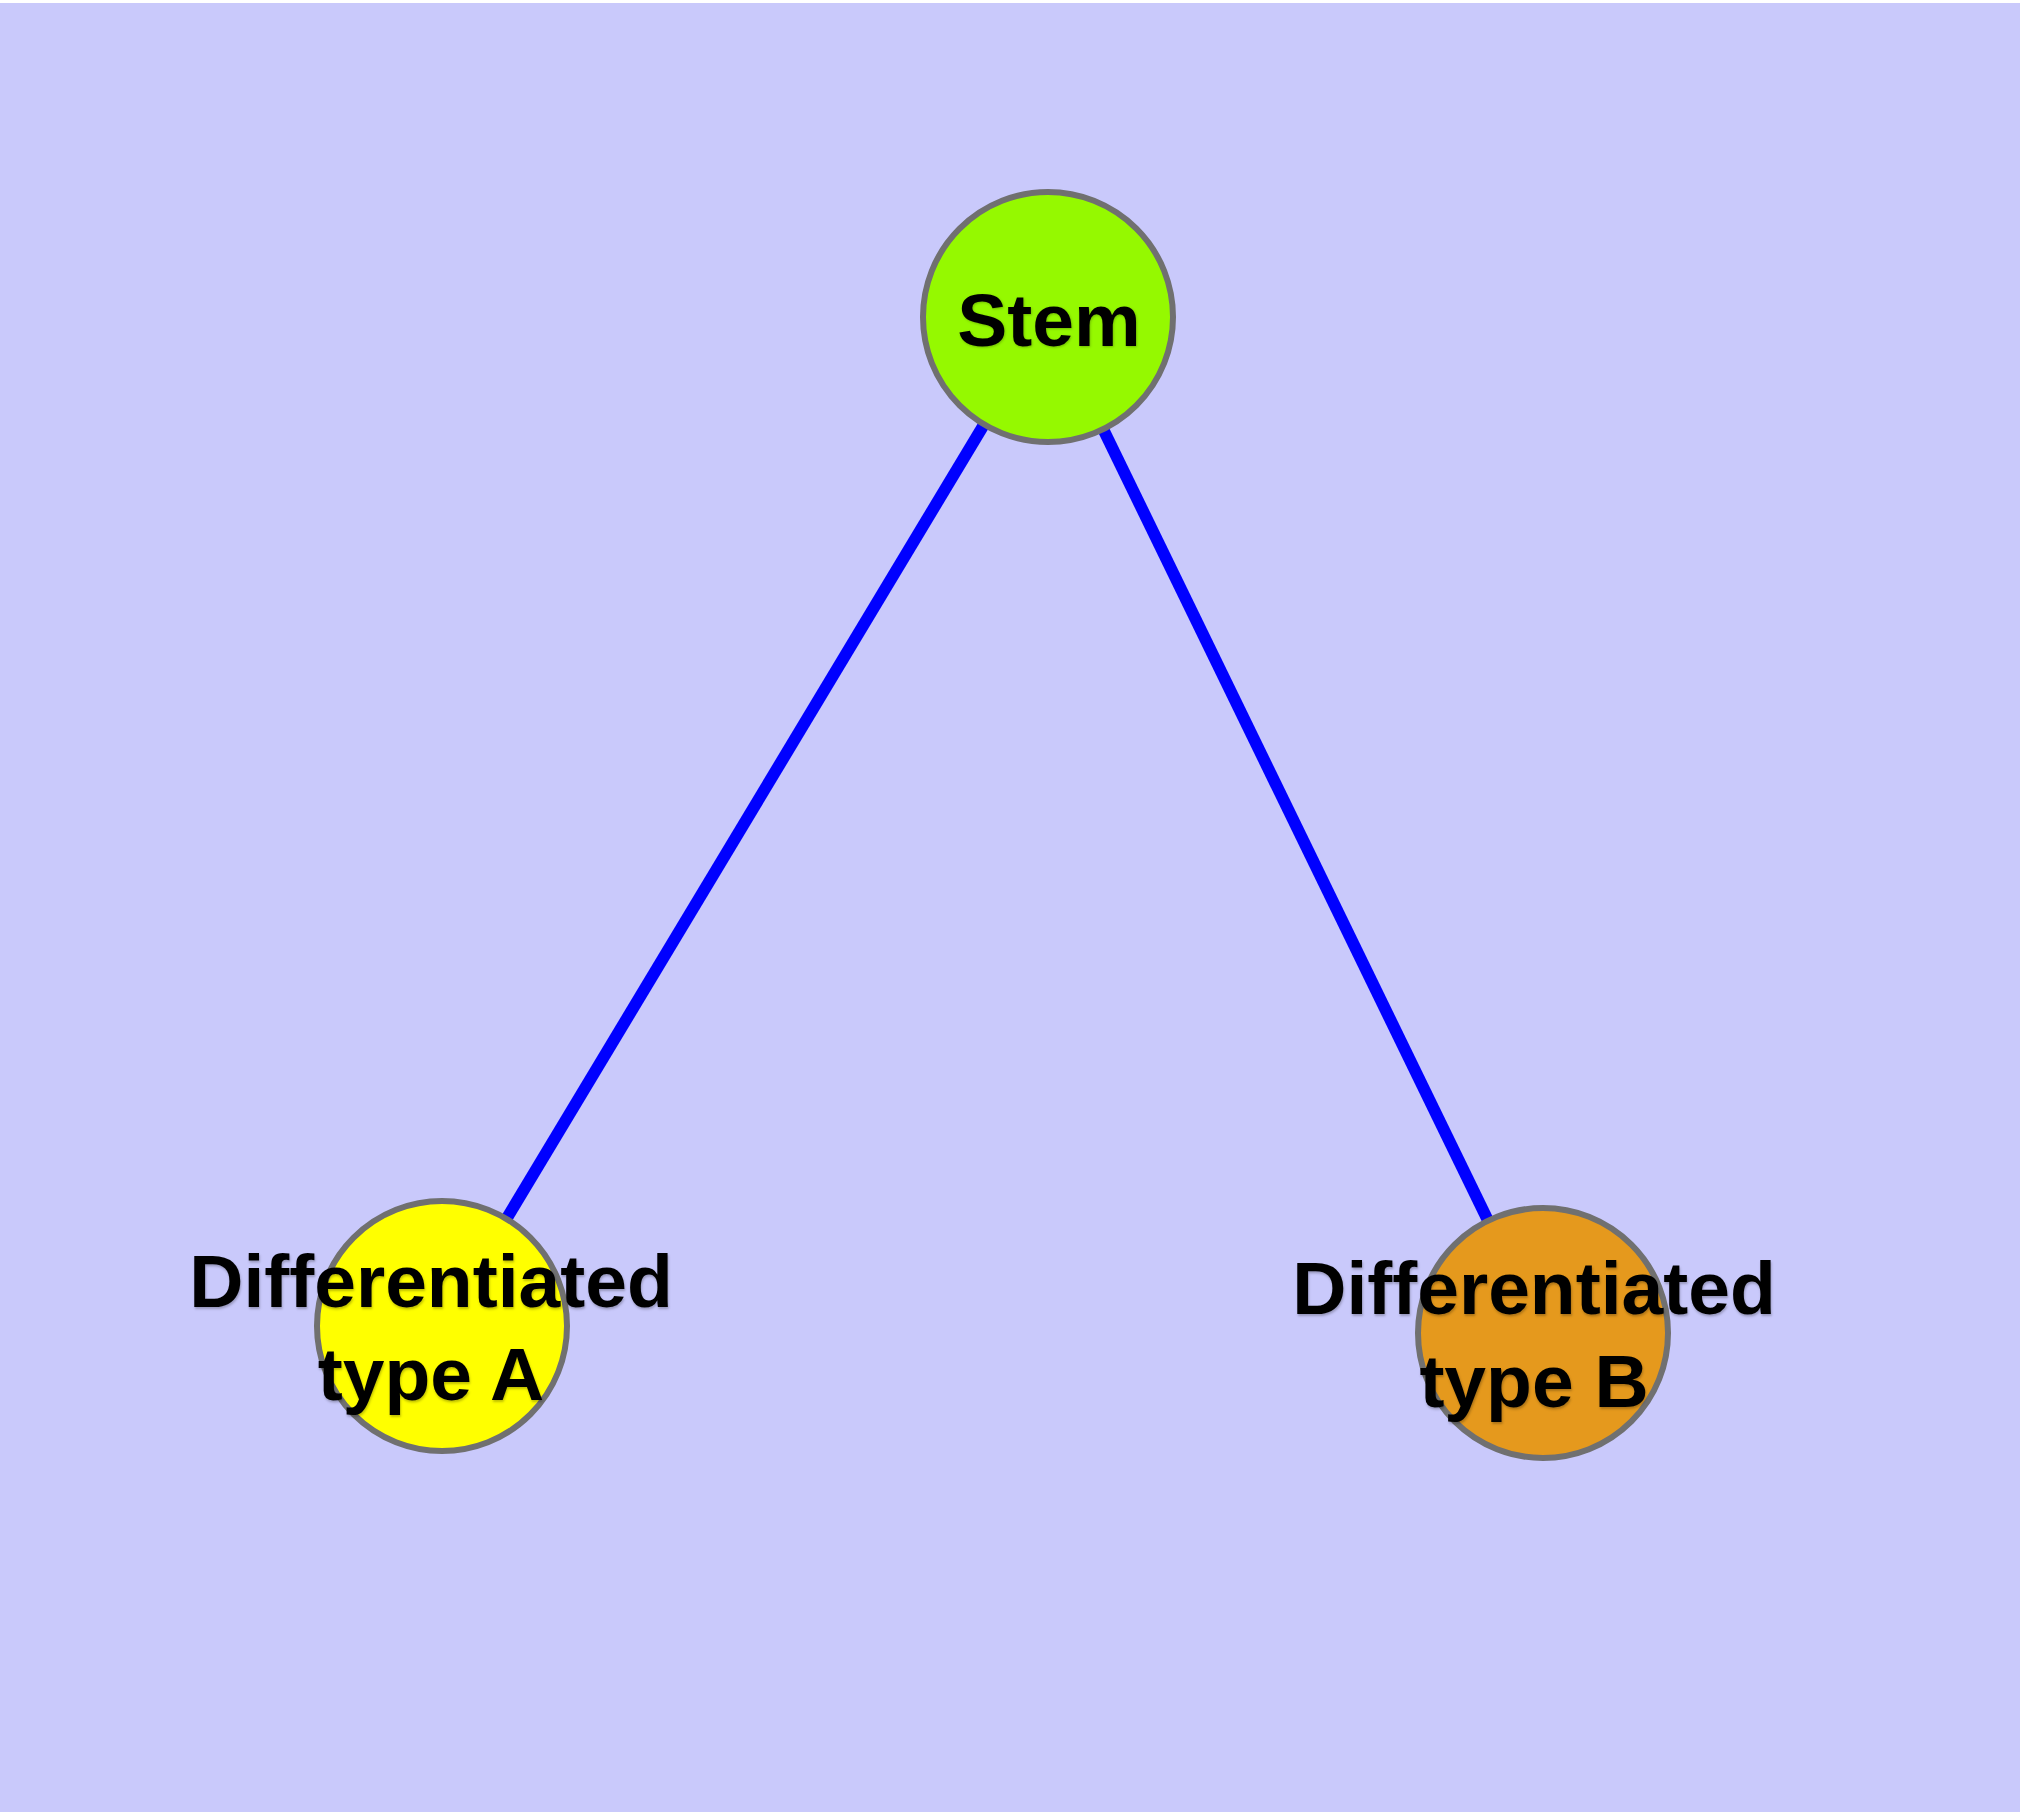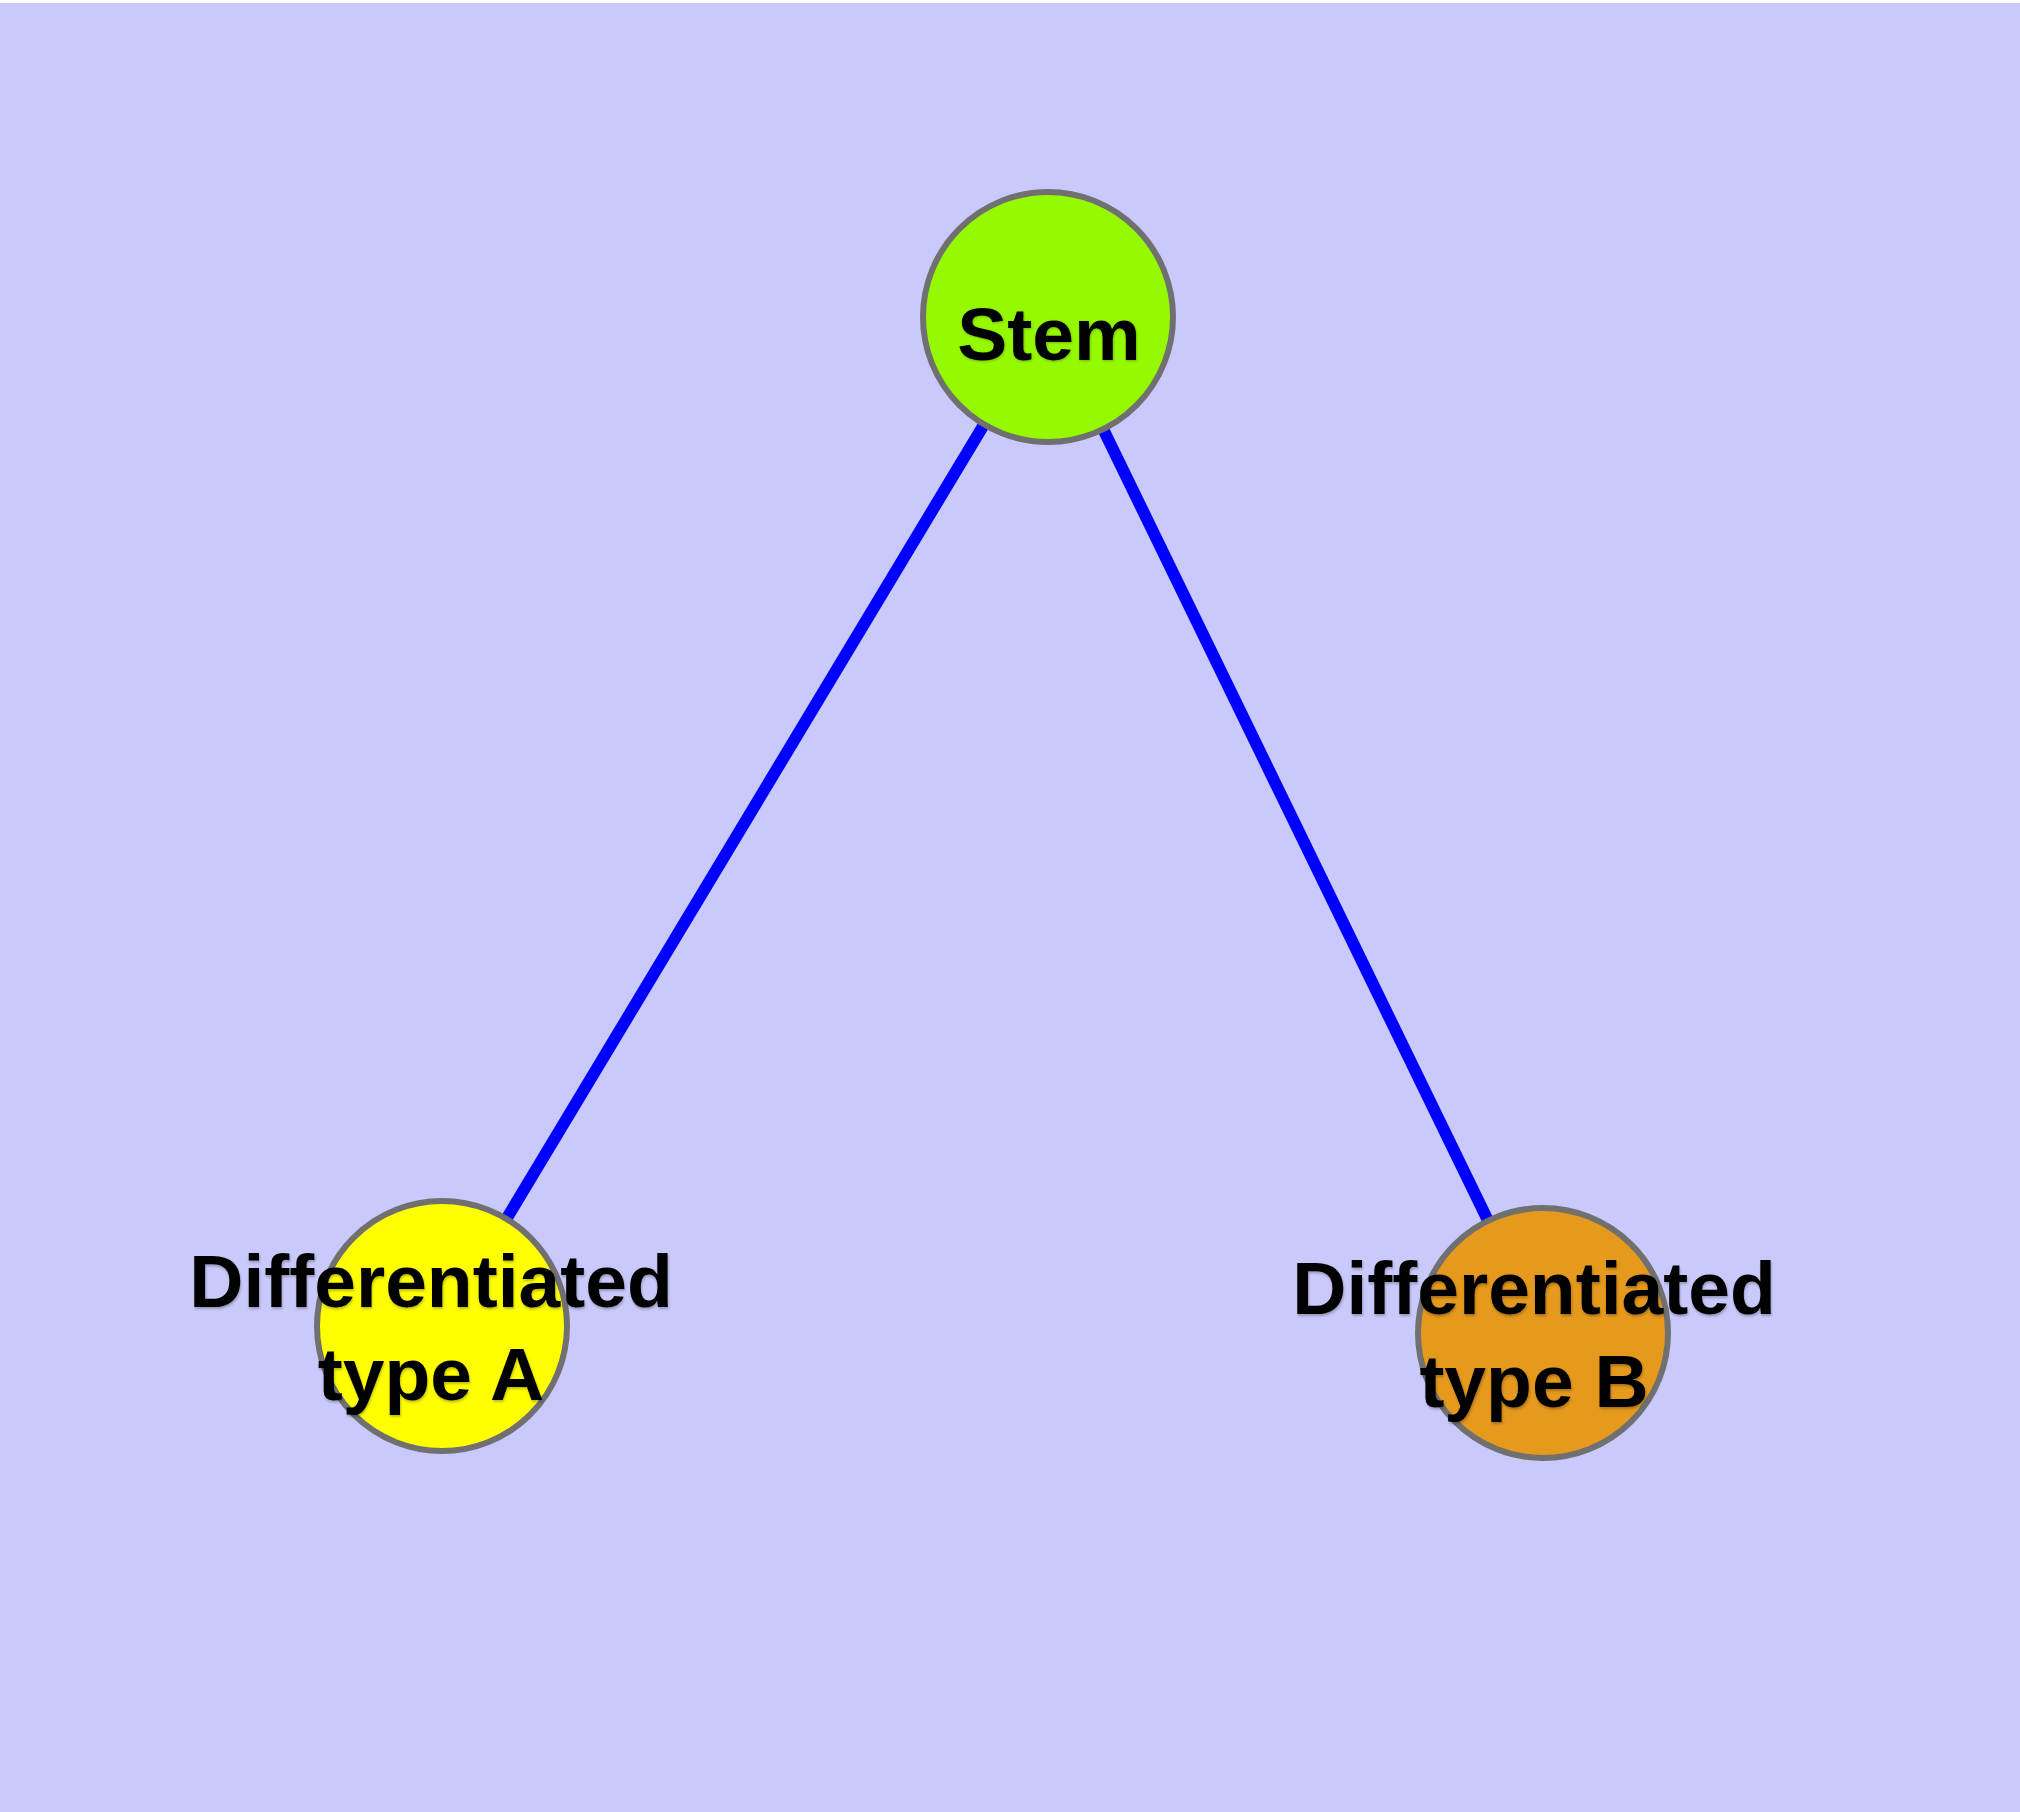--- a/index.html
+++ b/index.html
@@ -53,21 +53,21 @@
     z-index: 3;
     font-weight: bold;
     font-size: 75px;
     line-height: 93px;
     color: #000000;
     text-align: center;
     white-space: pre-line;
     text-shadow: 0.8px 1.7px 2.5px rgba(0,0,0,0.25);
     pointer-events: none;
   }
-  .label-stem { left: 1049px; top: 320px; margin-top: 14px; }
+  .label-stem { left: 1049px; top: 320px; }
   .label-a    { left: 431px;  top: 1328px; }
   .label-b    { left: 1534px; top: 1335px; }
 </style>
 </head>
 <body>
 
 <div class="stage" style="background-color: rgb(201, 201, 251);">
 
   <svg class="edges-layer" viewBox="0 0 2384 2138" xmlns="http://www.w3.org/2000/svg">
     <line x1="1237" y1="374" x2="521" y2="1565" style="stroke: rgb(0, 0, 255);"></line>

